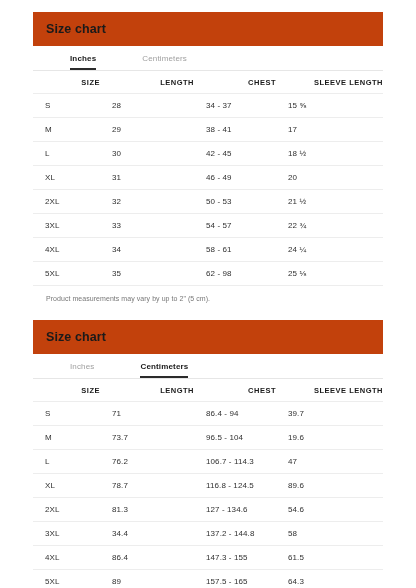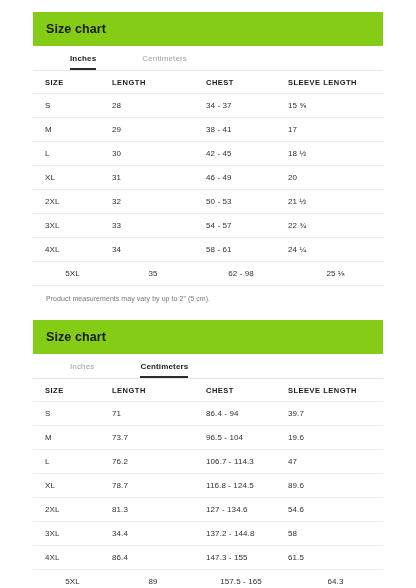--- a/index.html
+++ b/index.html
@@ -22,21 +22,21 @@
   }
   .card {
     margin: 0 33px 0 33px;
     width: 350px;
     box-sizing: border-box;
   }
   .card.first { padding-top: 12px; }
   .card.second { padding-top: 18px; }
 
   .card-header {
-    background: #84cc16;
+    background: #c2410c;
     height: 34px;
     display: flex;
     align-items: center;
     padding-left: 13px;
     box-sizing: border-box;
   }
   .card-title {
     font-size: 12.5px;
     font-weight: bold;
     color: #1a1a1a;
@@ -79,29 +79,30 @@
     vertical-align: middle;
     border-bottom: 1px solid #ededed;
   }
   table.size-table th {
     font-size: 7.5px;
     font-weight: bold;
     color: #1a1a1a;
     letter-spacing: 0.5px;
     height: 22px;
     padding-left: 12px;
+    text-align: right;
   }
   table.size-table td {
     font-size: 8px;
     color: #303030;
     height: 23px;
     padding-left: 12px;
     letter-spacing: 0.1px;
   }
-  table.size-table tr:last-child td { border-bottom: 1px solid #ededed; text-align: center; }
+  table.size-table tr:last-child td { border-bottom: 1px solid #ededed; }
 
   col.c-size   { width: 67px; }
   col.c-length { width: 94px; }
   col.c-chest  { width: 82px; }
   col.c-sleeve { width: 107px; }
 
   .footnote {
     font-size: 7px;
     color: #777777;
     padding: 9px 0 0 13px;

